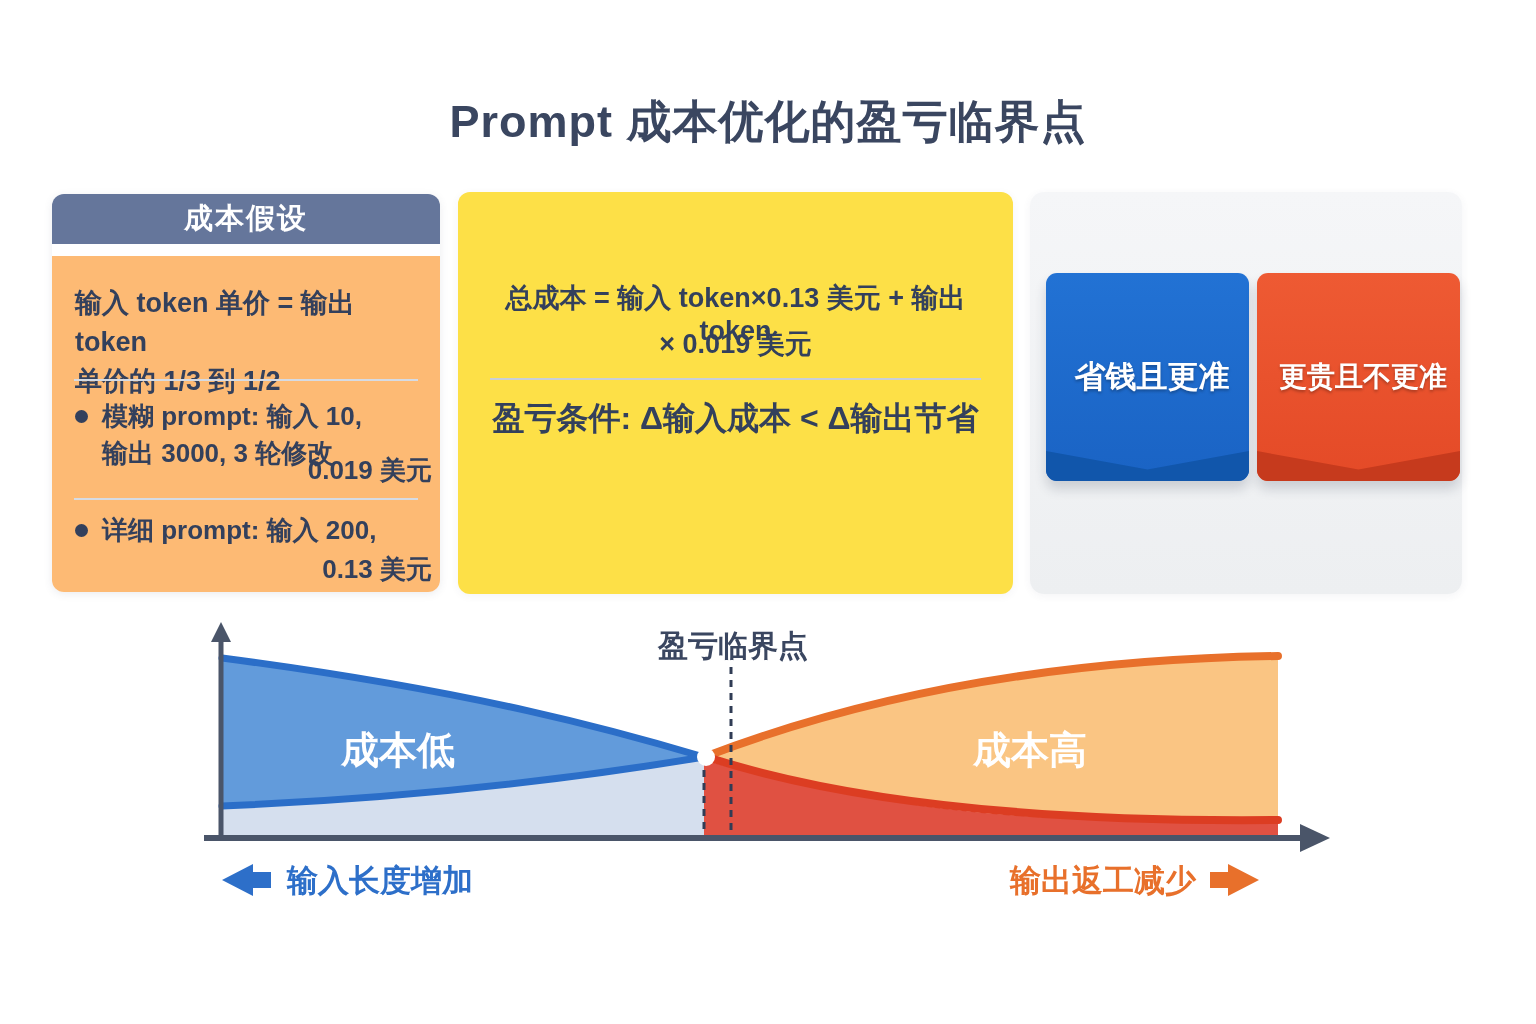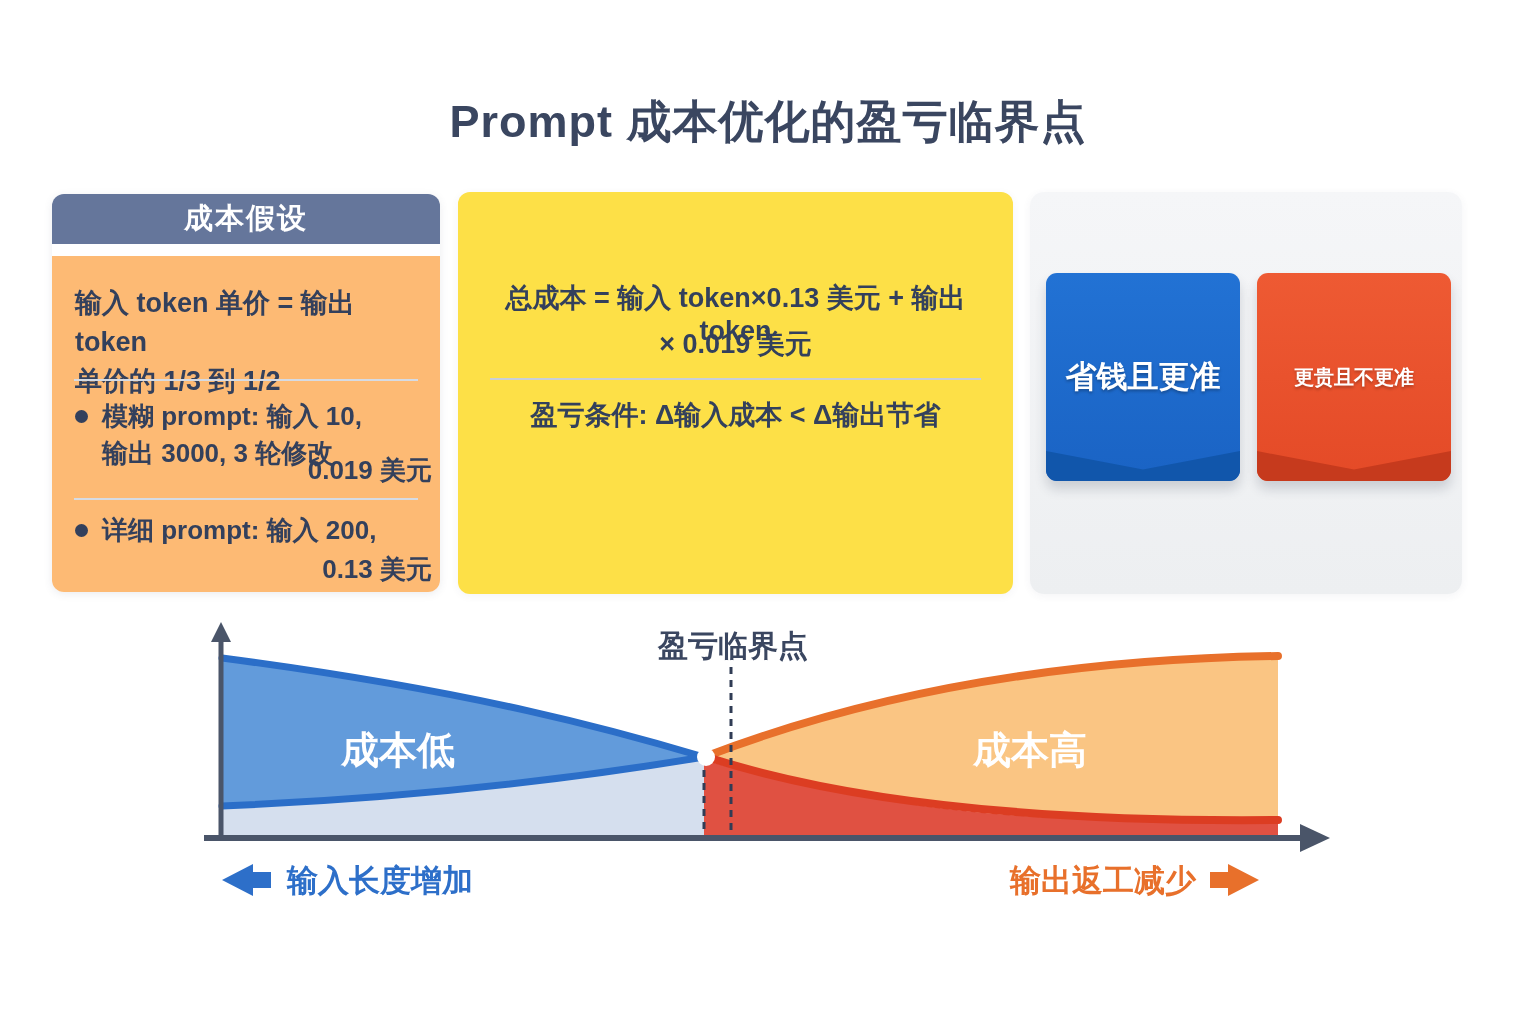--- a/index.html
+++ b/index.html
@@ -77,48 +77,49 @@
     background: #fde047;
     border-radius: 12px;
     box-shadow: 0 2px 8px rgba(60,72,100,.06);
   }
   .f-line { position: absolute; left: 10px; right: 10px; text-align: center;
             font-size: 27px; font-weight: 800; color: #33405C; }
   .f1 { top: 88px; }
   .f2 { top: 134px; }
   .f-divider { position: absolute; left: 32px; right: 32px; top: 186px; height: 2px; background: #C9CFD8; }
   .f-cond { position: absolute; left: 10px; right: 10px; top: 205px; text-align: center;
-            font-size: 27px; font-weight: 800; color: #33405C; }
+            font-size: 32px; font-weight: 800; color: #33405C; }
 
   
   .panel-outcomes {
     position: absolute;
     left: 1030px; top: 192px;
     width: 432px; height: 402px;
     background: linear-gradient(180deg, #F5F6F8 0%, #EDEFF1 100%);
     border-radius: 14px;
     box-shadow: 0 2px 8px rgba(60,72,100,.06);
   }
   .card {
     position: absolute; top: 81px;
     width: 194px; height: 208px;
     border-radius: 11px;
     overflow: hidden;
     display: flex; align-items: center; justify-content: center;
     box-shadow: 0 8px 12px rgba(40,50,70,.18);
+    padding-left: 9px;
   }
   .card-blue { left: 16px;  background: linear-gradient(180deg, #2272D4 0%, #1A63C4 100%); }
   .card-red  { left: 227px; background: linear-gradient(180deg, #EE5A33 0%, #E44A27 100%); }
   .card-label {
     position: relative; z-index: 2;
     color: #ffffff; font-weight: 800; white-space: nowrap;
     text-shadow: 0 2px 3px rgba(0,0,0,.28);
   }
   .card-blue .card-label { font-size: 31px; }
-  .card-red  .card-label { font-size: 20px; }
+  .card-red  .card-label { font-size: 28px; }
   .band {
     position: absolute; left: 0; right: 0; bottom: 0; height: 30px; z-index: 1;
     clip-path: polygon(0 0, 50% 62%, 100% 0, 100% 100%, 0 100%);
   }
   .band-blue { background: #1156AB; }
   .band-red  { background: #C63A1D; }
 
   
   .chart { position: absolute; left: 0; top: 610px; }
   .svg-label { font-family: "Liberation Sans", "DejaVu Sans", sans-serif; }

